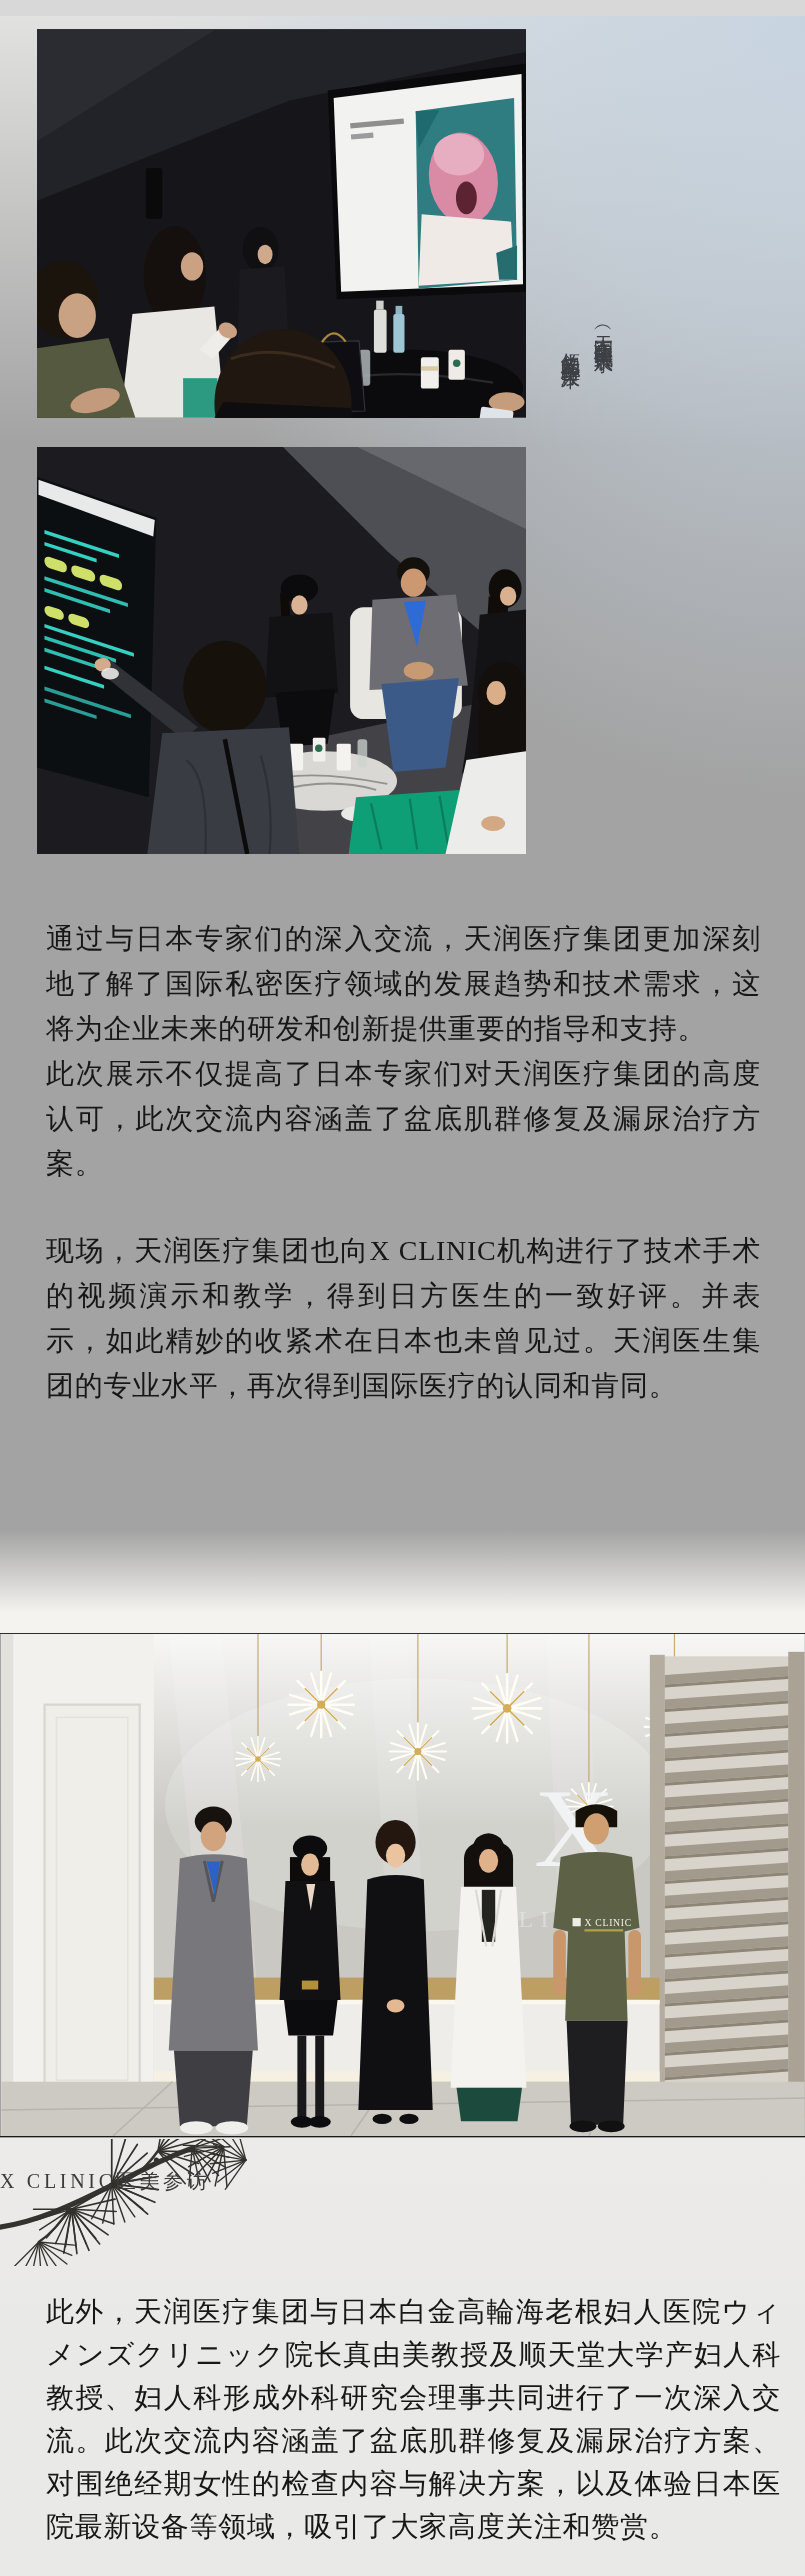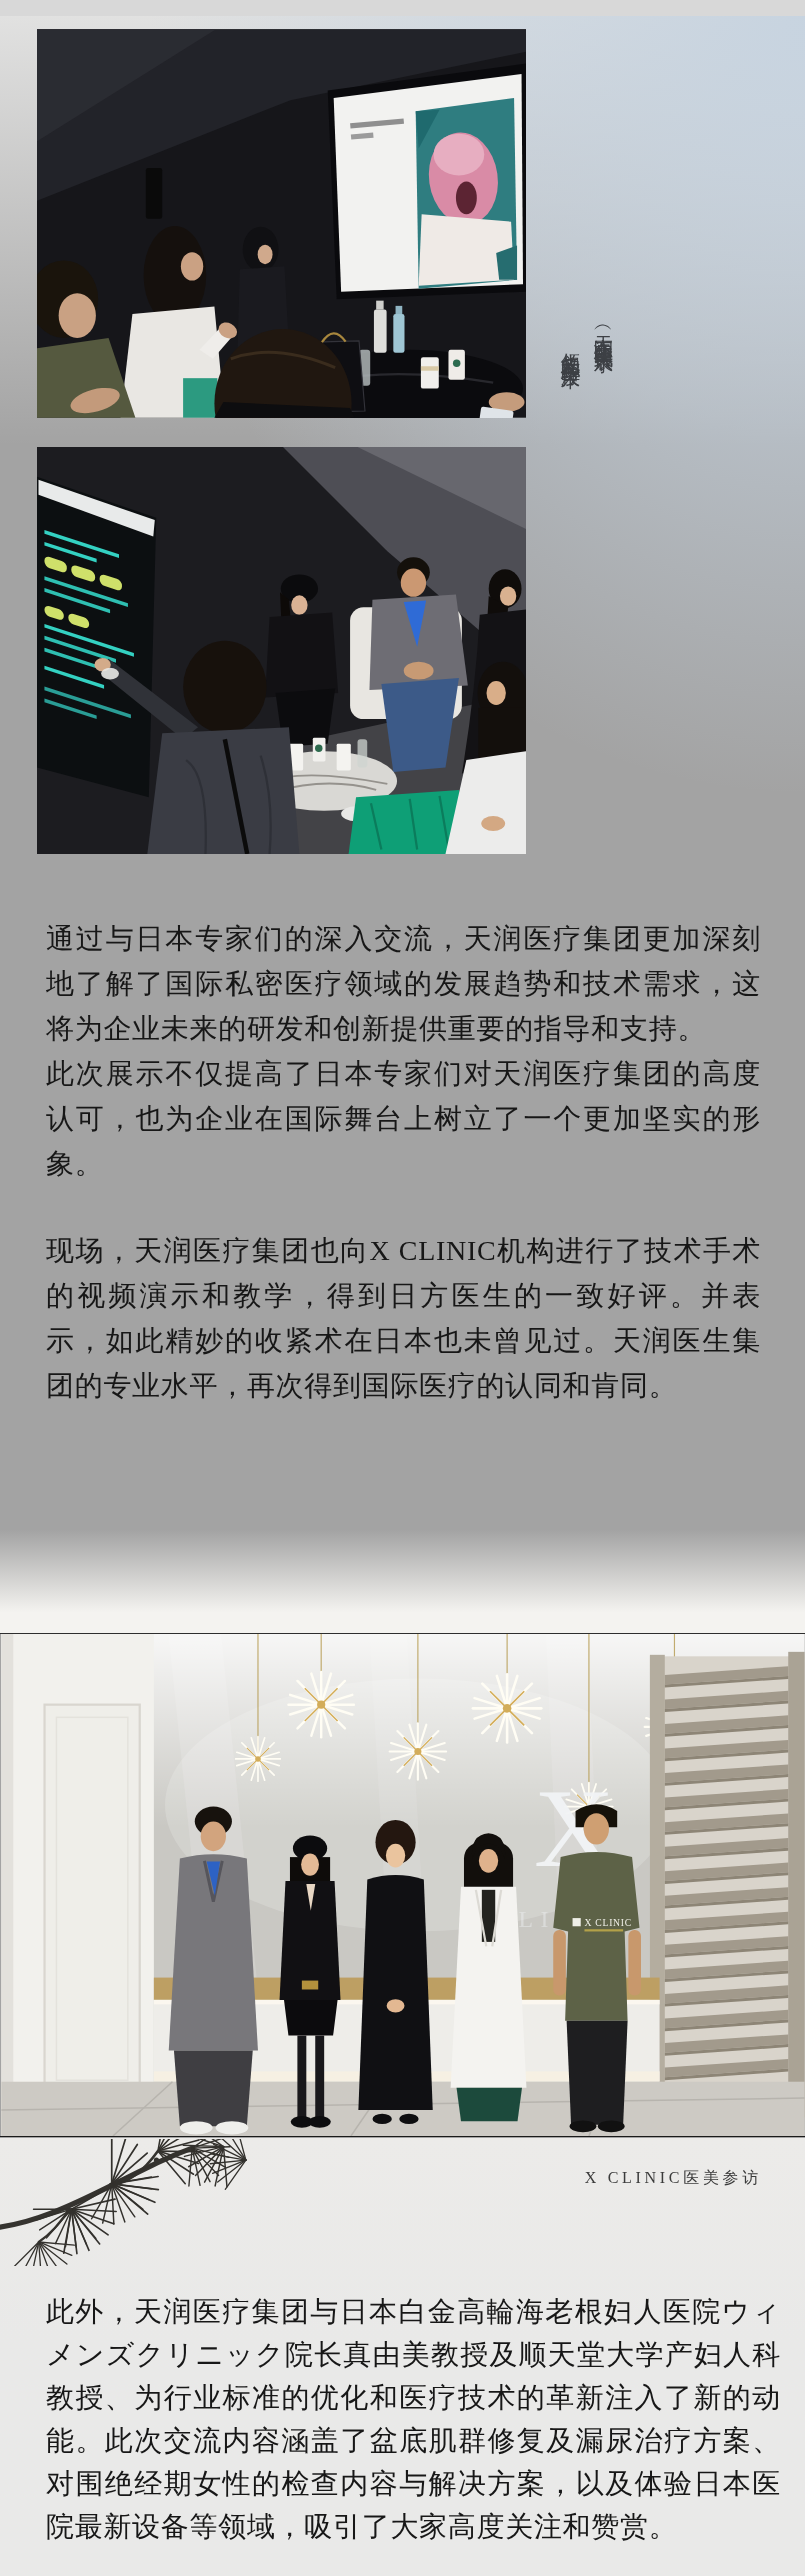--- a/index.html
+++ b/index.html
@@ -18,22 +18,22 @@
   #photo2{top:431px;left:37px;width:489px;height:407px}
   #photo3{top:1617px;left:0;width:806px;height:504px;border-top:1.5px solid #2e2e2e;border-bottom:1.5px solid #1a1a1a}
   figure svg{display:block;width:100%;height:100%}
   #vcaption{position:absolute;top:302px;left:554px;height:313px;writing-mode:vertical-rl;
         font-size:19.4px;line-height:33px;letter-spacing:2.2px;color:#3d4045}
   #vcaption .vcol{display:block}
   #vcaption .col2{padding-top:19.4px}
   #bodytext{position:absolute;top:900px;left:46px;width:715px;
         font-size:28px;line-height:45px;letter-spacing:0.7px;text-align:justify}
   #bodytext p.gap{margin-top:42px}
-  #p3caption{position:absolute;top:2152px;left:0;width:762px;text-align:right;
-        font-size:16px;letter-spacing:3.7px;color:#3b3b3b}
+  #p3caption{position:absolute;top:2152px;left:0;width:762px;text-align:left;
+        font-size:20px;letter-spacing:3.7px;color:#3b3b3b}
   #pine{position:absolute;top:2123px;left:0;width:257px;height:127px}
   #pine svg{display:block;width:100%;height:100%}
   #closing{position:absolute;top:2274px;left:46px;width:735px;
         font-size:28px;line-height:43px;letter-spacing:0.7px;text-align:justify}
 </style>
 </head>
 <body>
 
 <div id="page">
 
@@ -197,21 +197,21 @@
     </svg>
   </figure>
 
   <div id="vcaption">
     <span class="vcol">（天润医生集团代表展示</span>
     <span class="vcol col2">领先的私密医疗技术）</span>
   </div>
 
   <div id="bodytext">
     <p>通过与日本专家们的深入交流，天润医疗集团更加深刻地了解了国际私密医疗领域的发展趋势和技术需求，这将为企业未来的研发和创新提供重要的指导和支持。</p>
-    <p>此次展示不仅提高了日本专家们对天润医疗集团的高度认可，也为企业在国际舞台上树立了一个更加坚实的形象。</p>
+    <p>此次展示不仅提高了日本专家们对天润医疗集团的高度认可，此次交流内容涵盖了盆底肌群修复及漏尿治疗方案。</p>
     <p class="gap">现场，天润医疗集团也向X CLINIC机构进行了技术手术的视频演示和教学，得到日方医生的一致好评。并表示，如此精妙的收紧术在日本也未曾见过。天润医生集团的专业水平，再次得到国际医疗的认同和肯同。</p>
   </div>
 
   <figure id="photo3">
     <svg viewBox="0 0 1080 675">
       <defs>
         <linearGradient id="gl" x1="0" y1="0" x2="0" y2="1">
           <stop offset="0" stop-color="#ffffff" stop-opacity=".85"></stop>
           <stop offset="1" stop-color="#ffffff" stop-opacity="0"></stop>
         </linearGradient>
@@ -411,17 +411,17 @@
       <use href="#pf" transform="translate(212,16) rotate(-15) scale(.95)"></use>
       <use href="#pf" transform="translate(258,12) rotate(30) scale(.85)"></use>
       <use href="#pf" transform="translate(300,10) rotate(150) scale(.9)"></use>
       <use href="#pf" transform="translate(330,28) rotate(190) scale(.8)"></use>
     </svg>
   </div>
 
   <div id="p3caption">X CLINIC医美参访</div>
 
   <div id="closing">
-    <p>此外，天润医疗集团与日本白金高輪海老根妇人医院ウィメンズクリニック院长真由美教授及顺天堂大学产妇人科教授、为行业标准的优化和医疗技术的革新注入了新的动能。此次交流内容涵盖了盆底肌群修复及漏尿治疗方案、对围绝经期女性的检查内容与解决方案，以及体验日本医院最新设备等领域，吸引了大家高度关注和赞赏。</p>
+    <p>此外，天润医疗集团与日本白金高輪海老根妇人医院ウィメンズクリニック院长真由美教授及顺天堂大学产妇人科教授、妇人科形成外科研究会理事共同进行了一次深入交流。此次交流内容涵盖了盆底肌群修复及漏尿治疗方案、对围绝经期女性的检查内容与解决方案，以及体验日本医院最新设备等领域，吸引了大家高度关注和赞赏。</p>
   </div>
 
 </div>
 
 
 </body></html>

